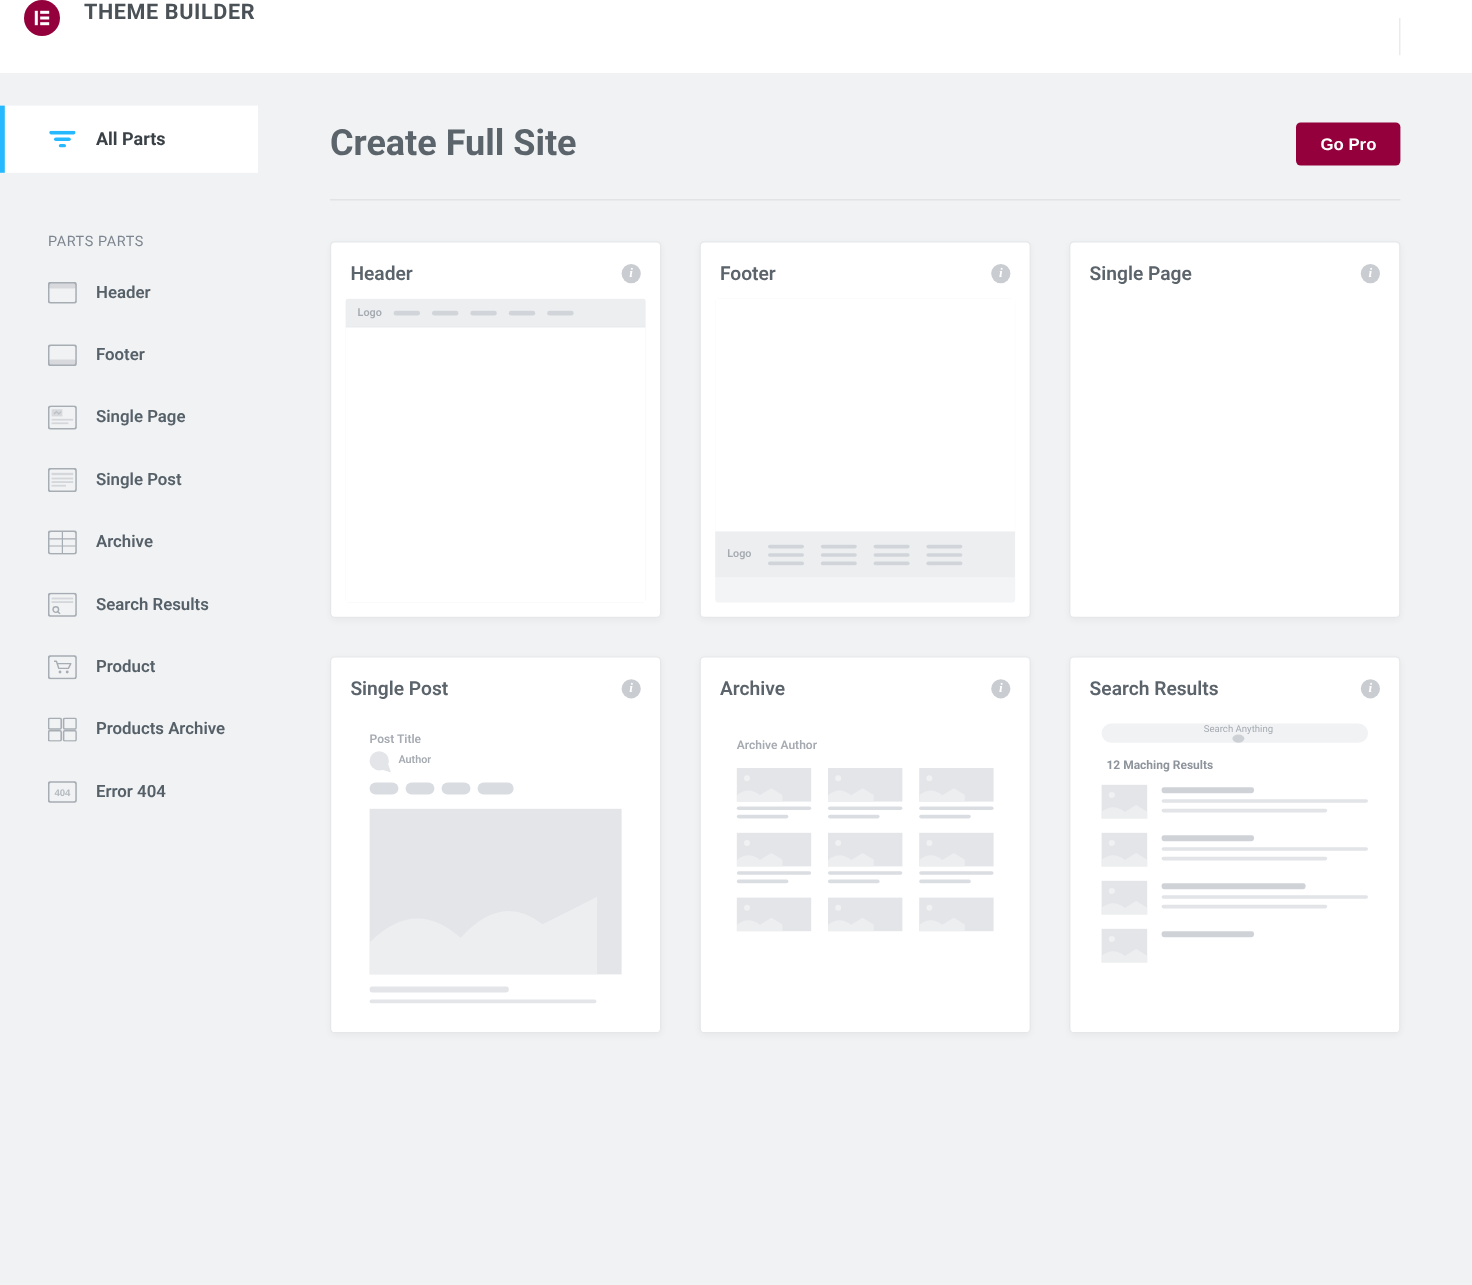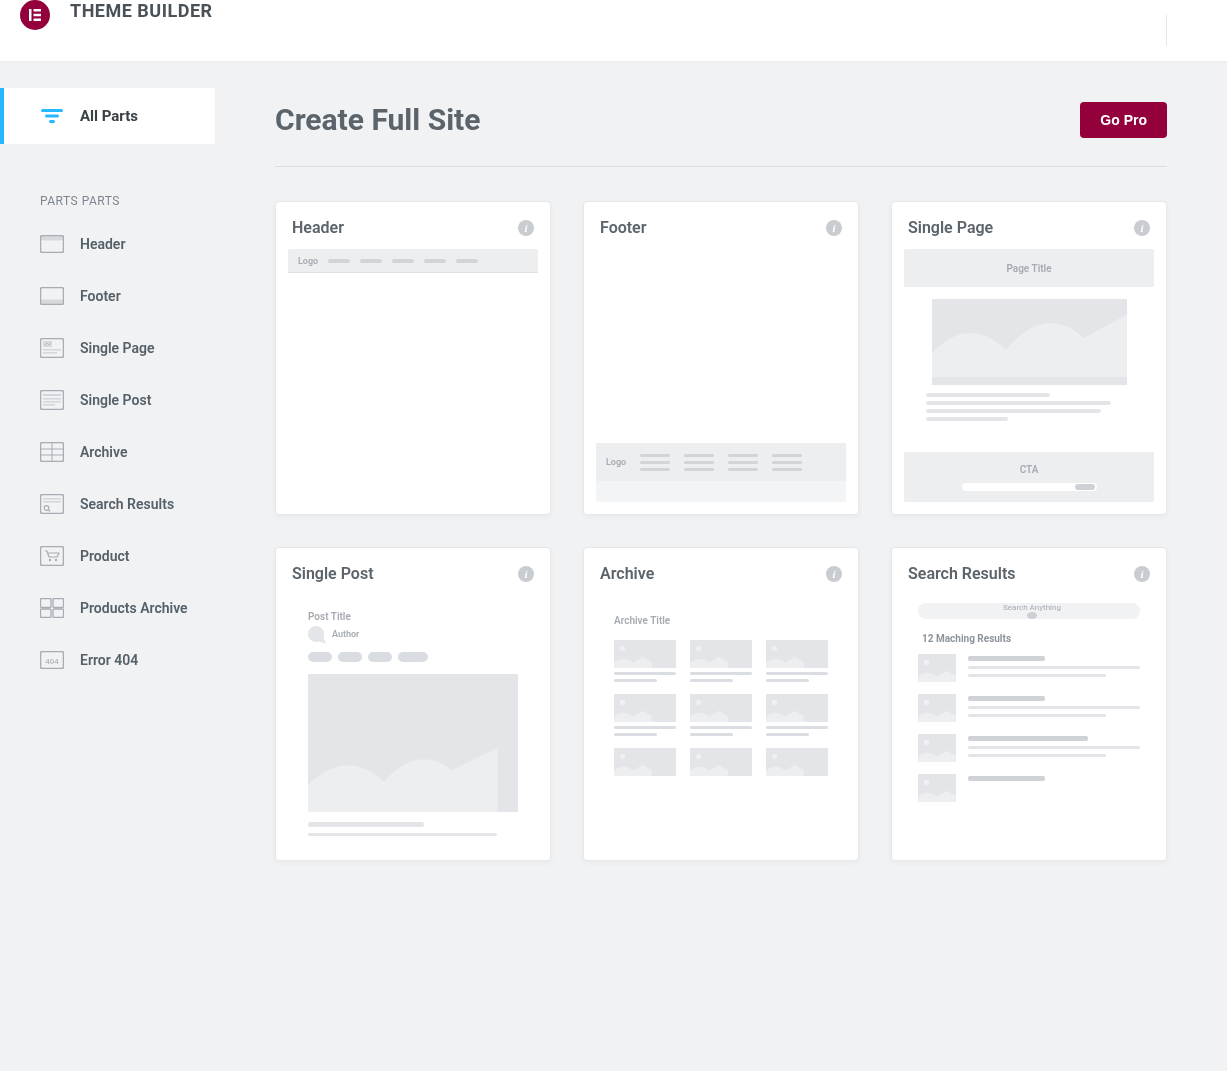--- a/index.html
+++ b/index.html
@@ -302,47 +302,20 @@
                 </div>
             </div>
           </div>
         </div>
       </div>
 
       <div class="card">
         <div class="card-head">
           <div class="card-title">Single Page</div>
           <div class="info-icon"></div>
-        </div>
-        <div class="card-body">
-          <div class="mock" style="display:flex;flex-direction:column;">
-            <div class="sp-top">
-                <span class="small-text">Page Title</span>
-              </div>
-            <div class="sp-hero">
-              <div class="sp-hero-img">
-                <svg class="mountain" viewBox="0 0 100 40" preserveAspectRatio="none">
-                    <path d="M0 40 L0 28 Q18 8 38 26 Q58 2 78 20 L100 8 L100 40 Z" fill="#eceef0"></path>
-                  </svg>
-                <div class="sun" style="left:28%;top:40%;background:#eceef0;"></div>
-              </div>
-            </div>
-            <div class="sp-mid">
-              <div class="ln" style="width:60%;"></div>
-              <div class="ln" style="width:90%;"></div>
-              <div class="ln" style="width:85%;"></div>
-              <div class="ln" style="width:40%;"></div>
-            </div>
-            <div class="sp-bot">
-              <span class="small-text">CTA</span>
-              <div class="track">
-                  <div class="knob"></div>
-                </div>
-            </div>
-          </div>
         </div>
       </div>
 
       <div class="card">
         <div class="card-head">
           <div class="card-title">Single Post</div>
           <div class="info-icon"></div>
         </div>
         <div class="card-body">
           <div class="mock">
@@ -374,21 +347,21 @@
       </div>
 
       <div class="card">
         <div class="card-head">
           <div class="card-title">Archive</div>
           <div class="info-icon"></div>
         </div>
         <div class="card-body">
           <div class="mock">
             <div class="arch-wrap">
-              <span class="small-text">Archive Title</span>
+              <span class="small-text">Archive Author</span>
               <div class="arch-grid">
 
                 <div class="arch-cell">
                     <div class="thumb">
                       <div class="mini-sun"></div>
                       <svg class="mini-mtn" viewBox="0 0 40 16" preserveAspectRatio="none">
                         <path d="M0 16 L0 10 Q10 2 20 10 L30 4 L40 10 L40 16 Z" fill="#eceef0"></path>
                       </svg>
                     </div>
                     <div class="ln"></div>

